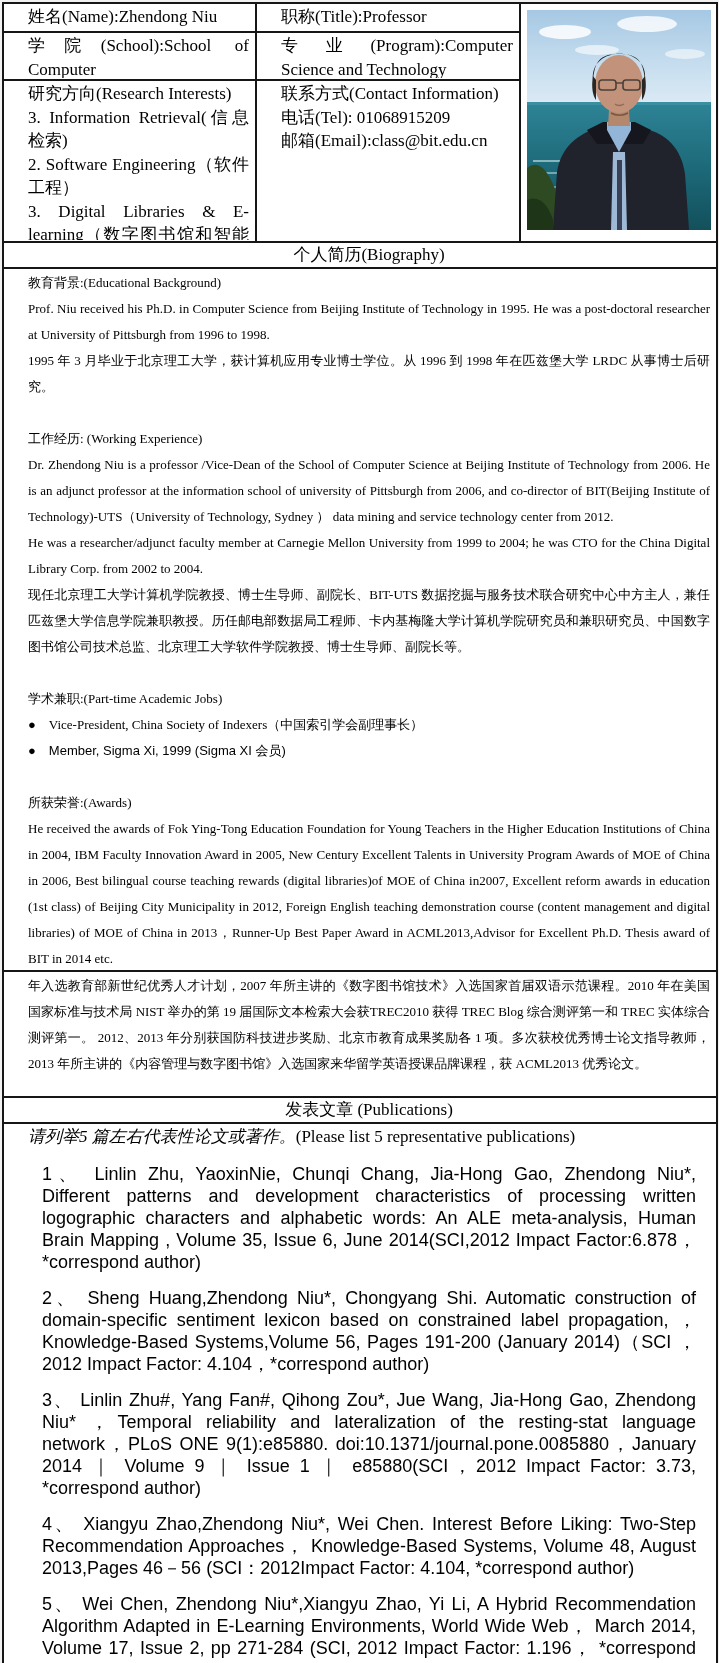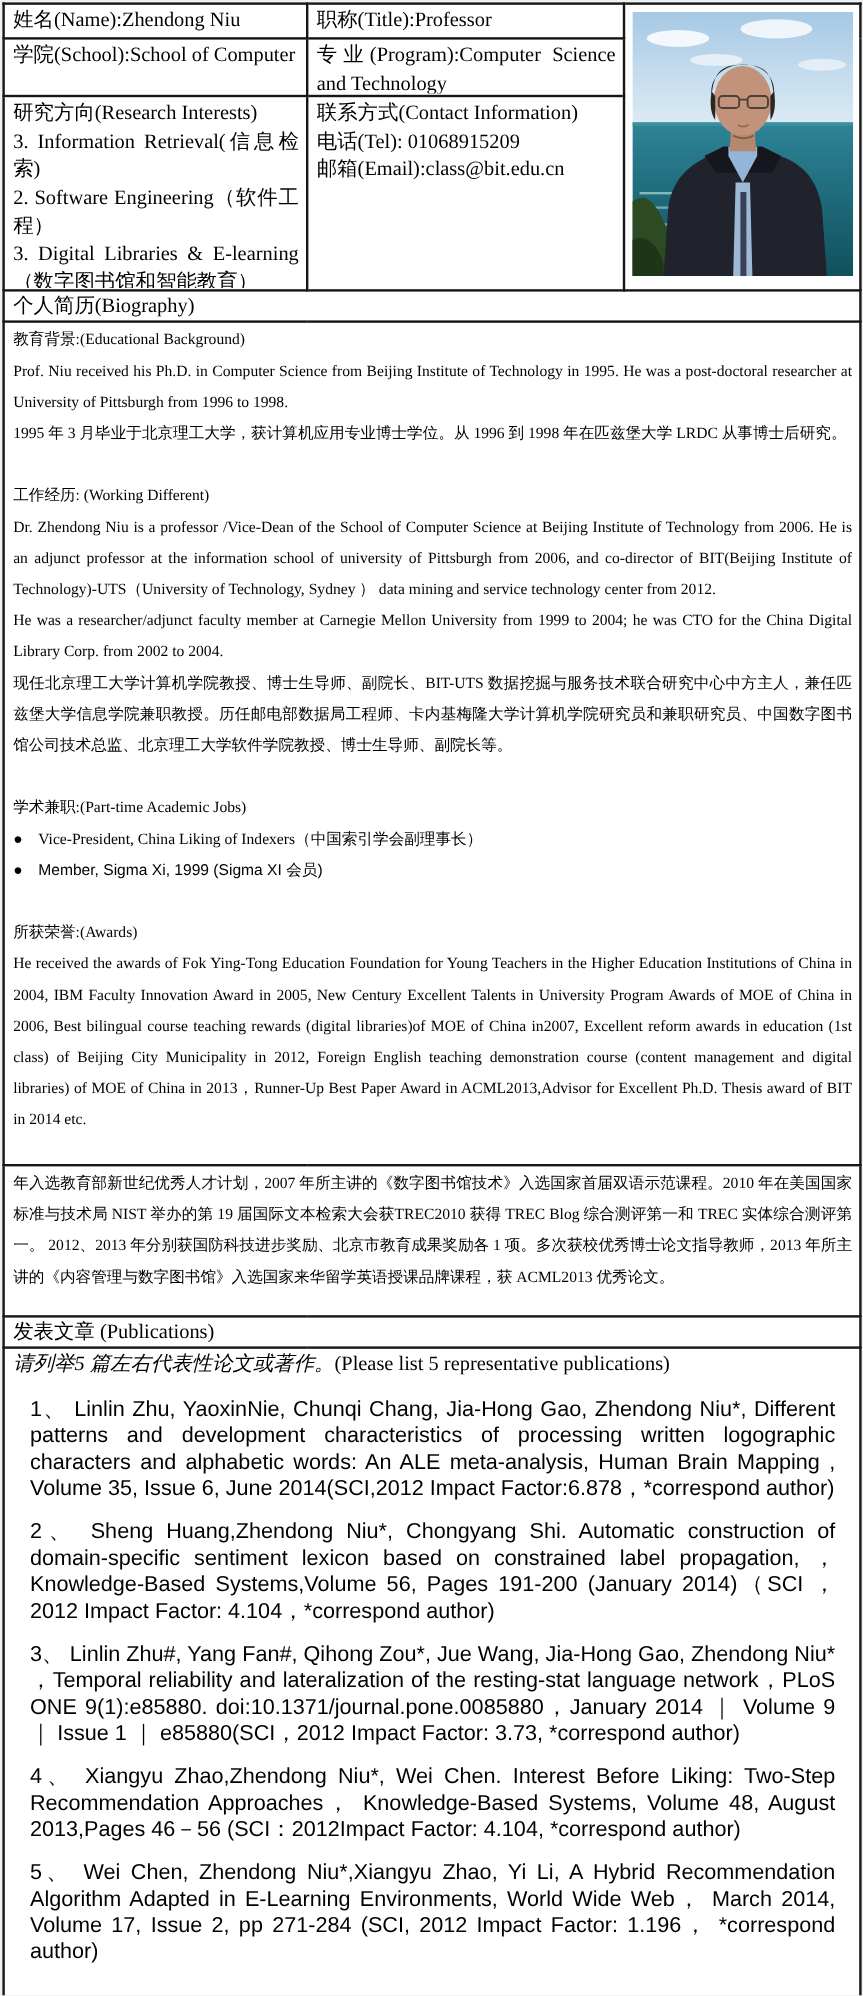--- a/index.html
+++ b/index.html
@@ -5,33 +5,33 @@
   html,body { margin:0; padding:0; background:#e9e9e9; }
   .page {
     position:relative; width:719px; height:1663px; margin:0;
     background:#f1f1f1; overflow:hidden;
     font-family:"Liberation Serif","DejaVu Serif",serif; color:#000;
   }
   table.profile {
     position:absolute; top:2px; left:2px; width:714px;
     border-collapse:collapse; table-layout:fixed; background:#fff;
   }
-  td { border:2px solid #161616; vertical-align:top; padding:1px 6px 1px 7px; background:#fff; }
+  td { border:2px solid #161616; vertical-align:top; padding:1px 6px 1px 24px; background:#fff; }
   .cellbox { overflow:hidden; }
 
   
   .t-line { margin:0; font-size:17px; line-height:23.5px; text-align:justify; }
   .h24 { height:25px; } .h44 { height:44px; } .h158 { height:158px; }
 
   
   td.photo-cell { padding:6px 4px 6px 6px; }
   .photo-frame { width:184px; height:220px; display:block; }
 
   
-  .sec-line { margin:0; font-size:17px; line-height:22px; height:22px; overflow:hidden; }
+  .sec-line { margin:0; font-size:17px; line-height:22px; height:22px; overflow:hidden;text-align:center; }
 
   
   .ln { margin:0; font-size:13px; line-height:26px; min-height:26px; text-align:justify; }
   .ln.blank { min-height:26px; }
   .ln.sans-sm { font-family:"Liberation Sans","DejaVu Sans",sans-serif; font-size:13px; }
   .bio1-box { height:699px; }
   .bio2-box { height:122px; }
 
   
   .pub-note { margin:0; font-size:17px; line-height:24px; }
@@ -153,27 +153,27 @@
     </tr>
 
     <tr>
       <td colspan="3">
         <div class="cellbox bio1-box">
 
         <p class="ln">教育背景:(Educational Background)</p>
               <p class="ln">Prof. Niu received his Ph.D. in Computer Science from Beijing Institute of Technology in 1995. He was a post-doctoral researcher at University of Pittsburgh from 1996 to 1998.</p>
               <p class="ln">1995 年 3 月毕业于北京理工大学，获计算机应用专业博士学位。从 1996 到 1998 年在匹兹堡大学 LRDC 从事博士后研究。</p>
               <p class="ln blank"></p>
-              <p class="ln">工作经历: (Working Different)</p>
+              <p class="ln">工作经历: (Working Experience)</p>
               <p class="ln">Dr. Zhendong Niu is a professor /Vice-Dean of the School of Computer Science at Beijing Institute of Technology from 2006.  He is an adjunct professor at the information school of university of Pittsburgh from 2006, and co-director of BIT(Beijing Institute of Technology)-UTS（University of Technology,  Sydney ）  data mining and service technology center from 2012.</p>
               <p class="ln">He was a researcher/adjunct faculty member at Carnegie Mellon University from 1999 to 2004; he was CTO for the China Digital Library Corp. from 2002 to 2004.</p>
               <p class="ln">现任北京理工大学计算机学院教授、博士生导师、副院长、BIT-UTS 数据挖掘与服务技术联合研究中心中方主人，兼任匹兹堡大学信息学院兼职教授。历任邮电部数据局工程师、卡内基梅隆大学计算机学院研究员和兼职研究员、中国数字图书馆公司技术总监、北京理工大学软件学院教授、博士生导师、副院长等。</p>
               <p class="ln blank"></p>
               <p class="ln">学术兼职:(Part-time Academic Jobs)</p>
-              <p class="ln">●　Vice-President, China Liking of Indexers（中国索引学会副理事长）</p>
+              <p class="ln">●　Vice-President, China Society of Indexers（中国索引学会副理事长）</p>
               <p class="ln sans-sm">●　Member, Sigma Xi, 1999 (Sigma XI 会员)</p>
               <p class="ln blank"></p>
               <p class="ln">所获荣誉:(Awards)</p>
               <p class="ln">He received the awards of Fok Ying-Tong Education Foundation for Young Teachers in the Higher Education Institutions of China in 2004, IBM Faculty Innovation Award in 2005, New Century Excellent Talents in University Program Awards of MOE of China in 2006, Best bilingual course teaching rewards (digital libraries)of MOE of China in2007, Excellent reform awards in education (1st class) of Beijing City Municipality in 2012, Foreign English teaching demonstration course (content management and digital libraries) of MOE of China in 2013，Runner-Up Best Paper Award in ACML2013,Advisor for Excellent Ph.D. Thesis award of BIT in 2014 etc.</p>
             </div>
       </td>
     </tr>
 
     <tr>
       <td colspan="3">

